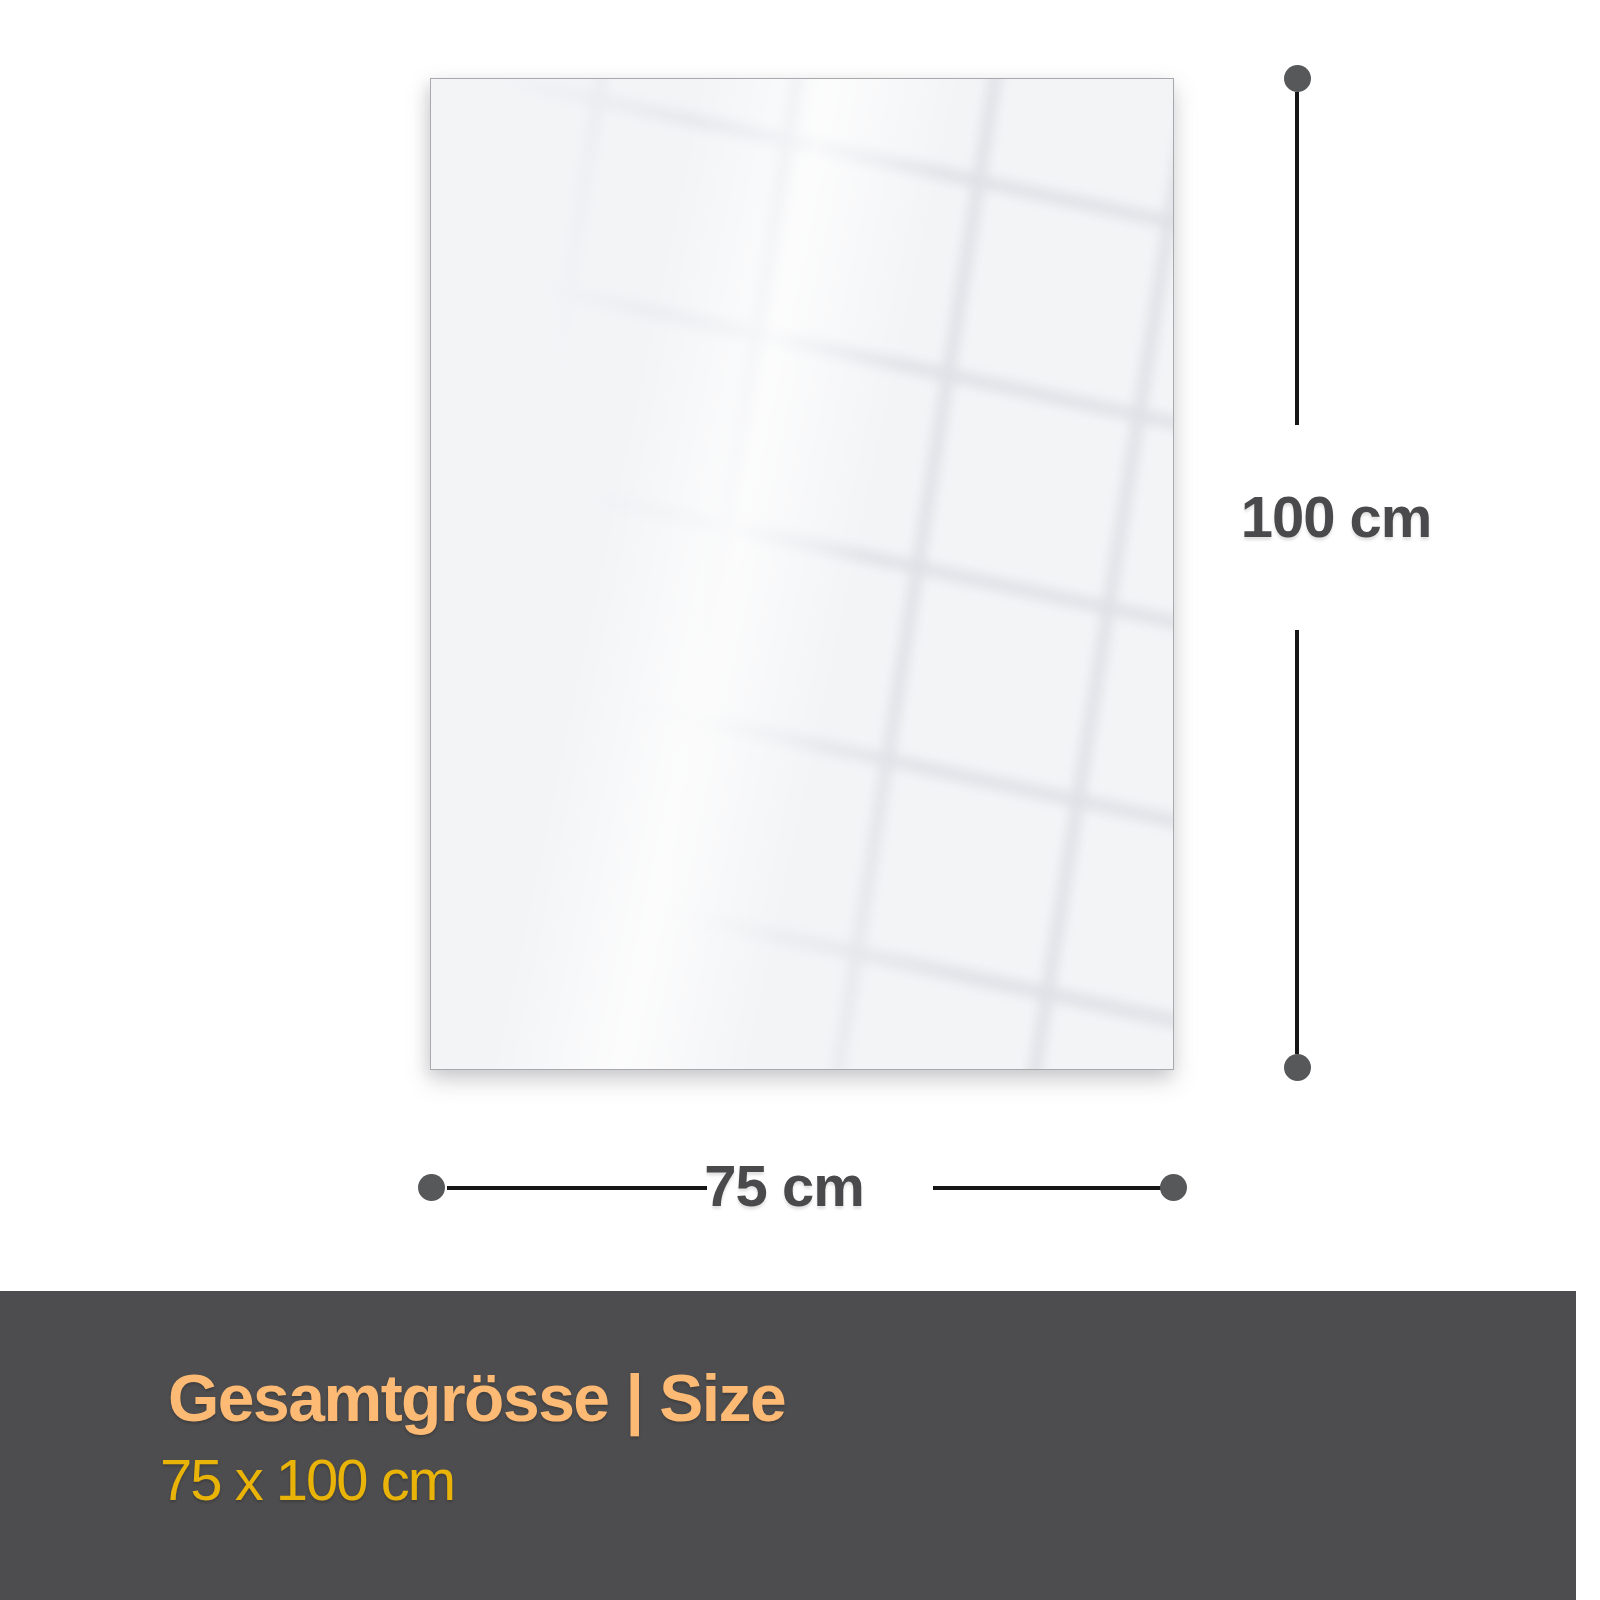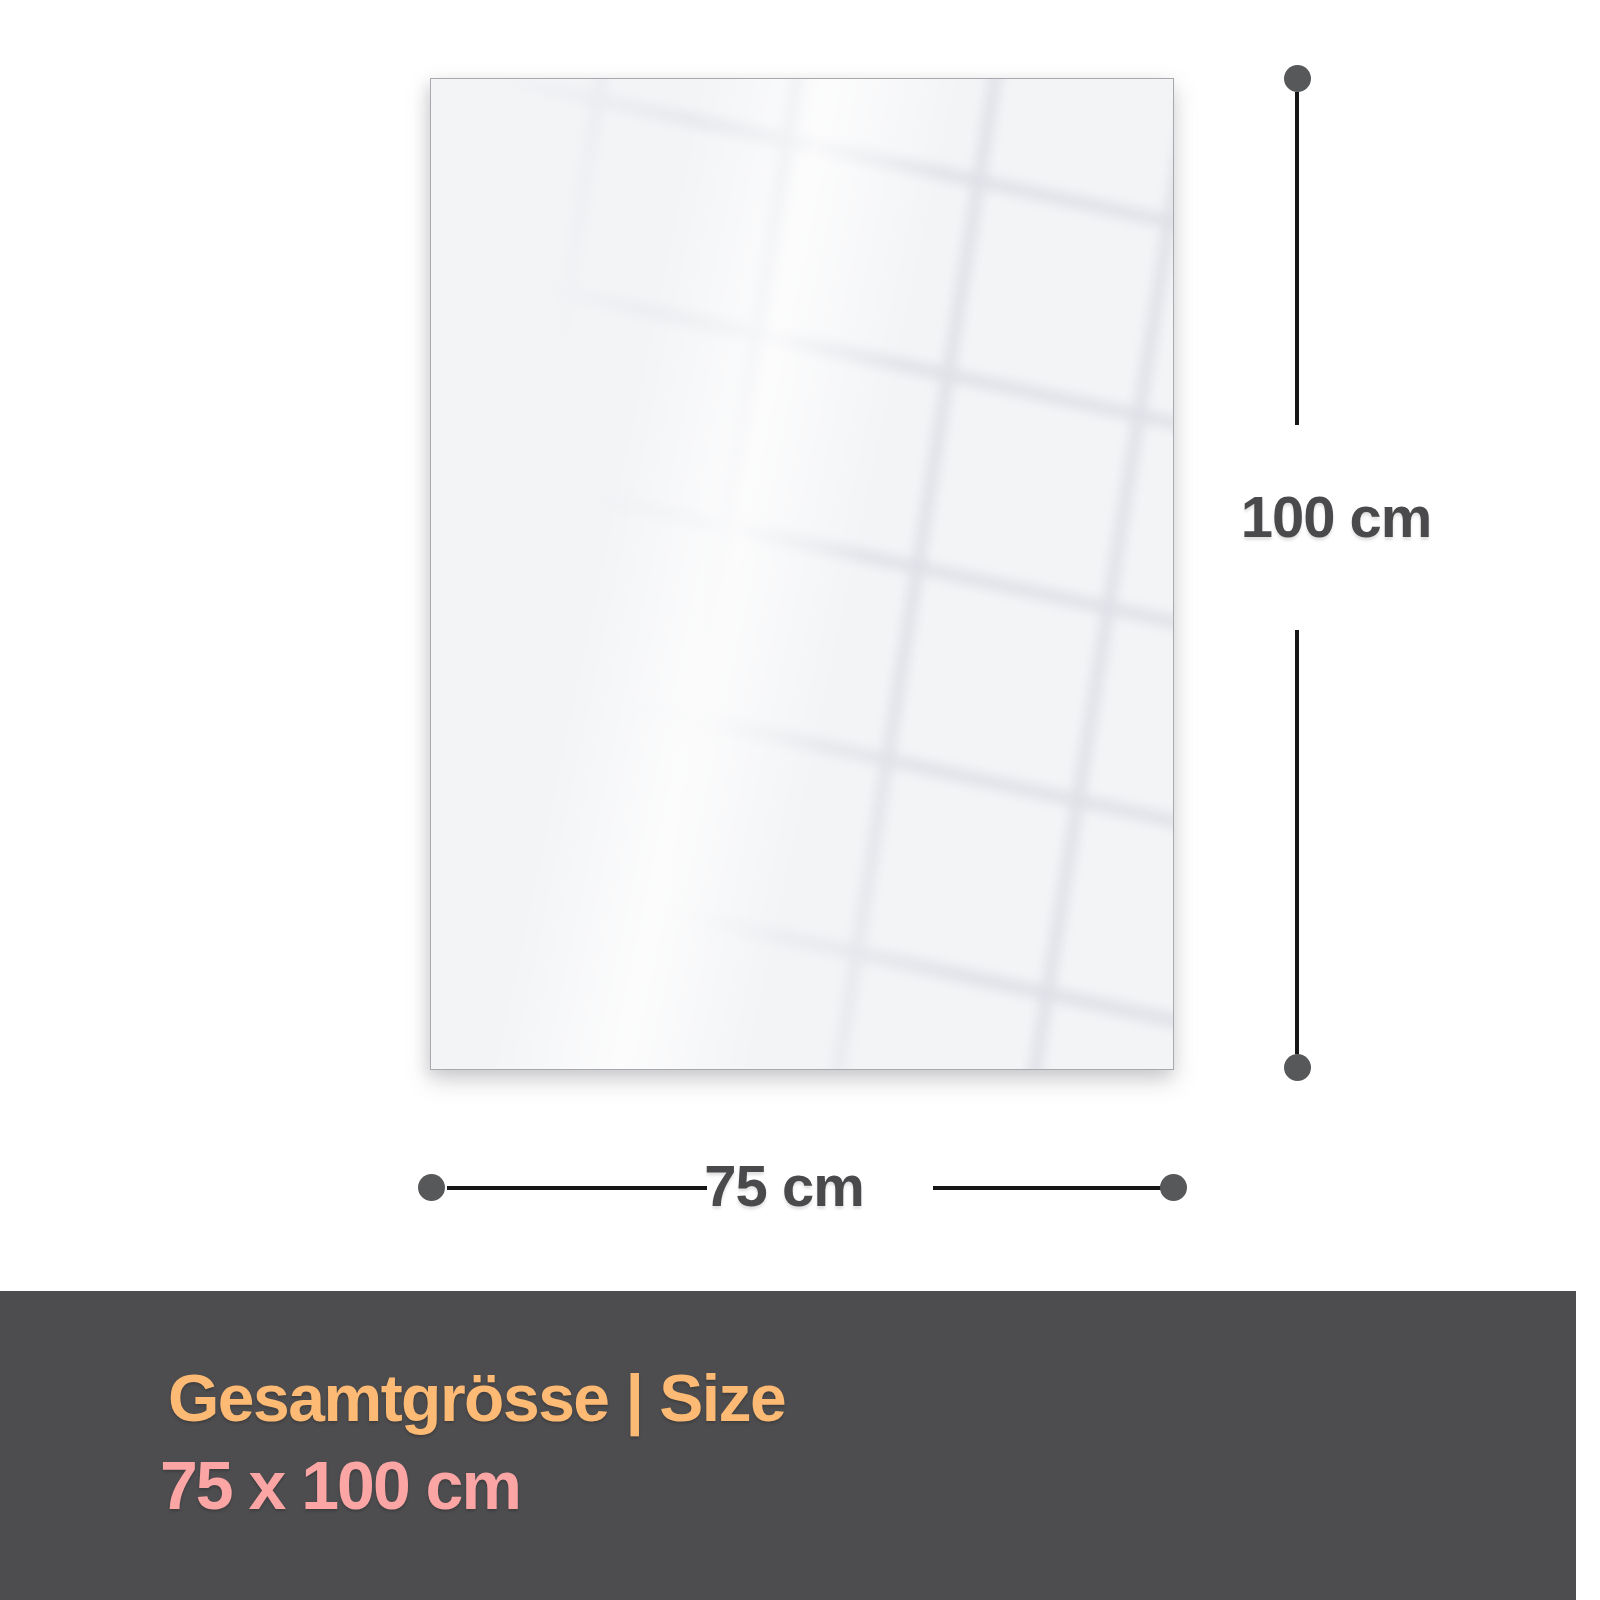--- a/index.html
+++ b/index.html
@@ -117,24 +117,24 @@
     line-height: 1;
     color: #fdba74;
     letter-spacing: -1.5px;
     white-space: nowrap;
     text-shadow: 0 2px 3px rgba(0,0,0,0.20);
   }
   .footer-size {
     position: absolute;
     left: 160px;
     top: 160px;
-    font-weight: bold;
-    font-size: 68px;
+    font-weight: normal;
+    font-size: 58px;
     line-height: 1;
-    color: #fca5a5;
+    color: #eab308;
     letter-spacing: -2px;
     white-space: nowrap;
     text-shadow: 0 2px 3px rgba(0,0,0,0.20);
   }
 </style>
 </head>
 <body>
 
 <div class="stage">
 

